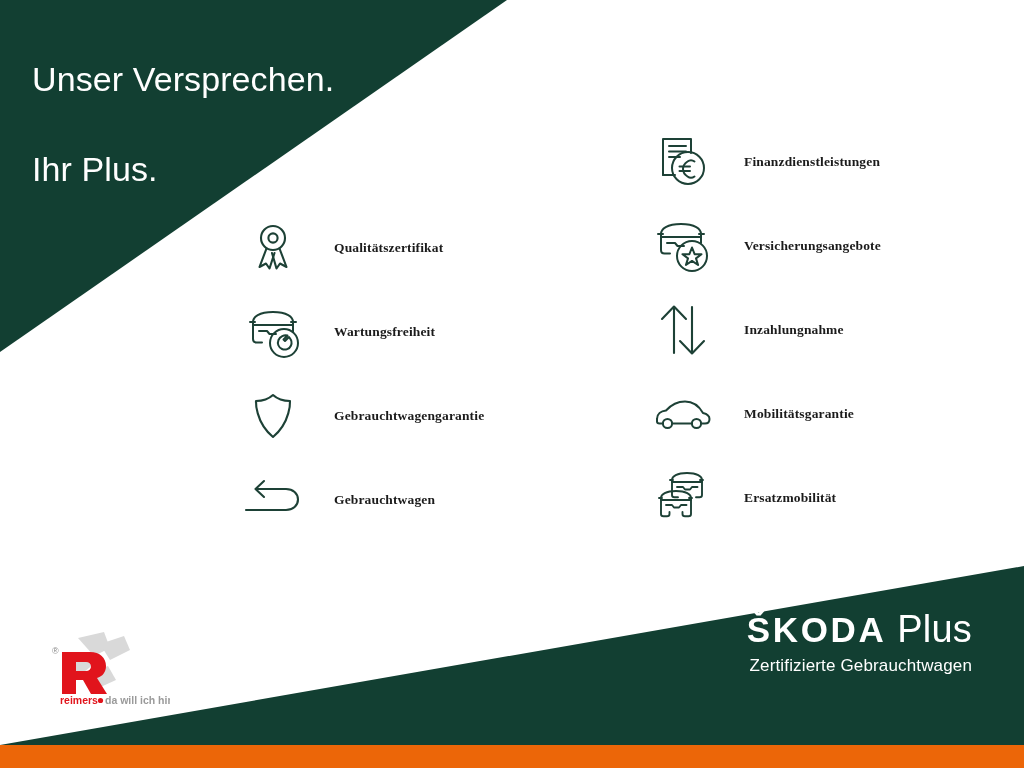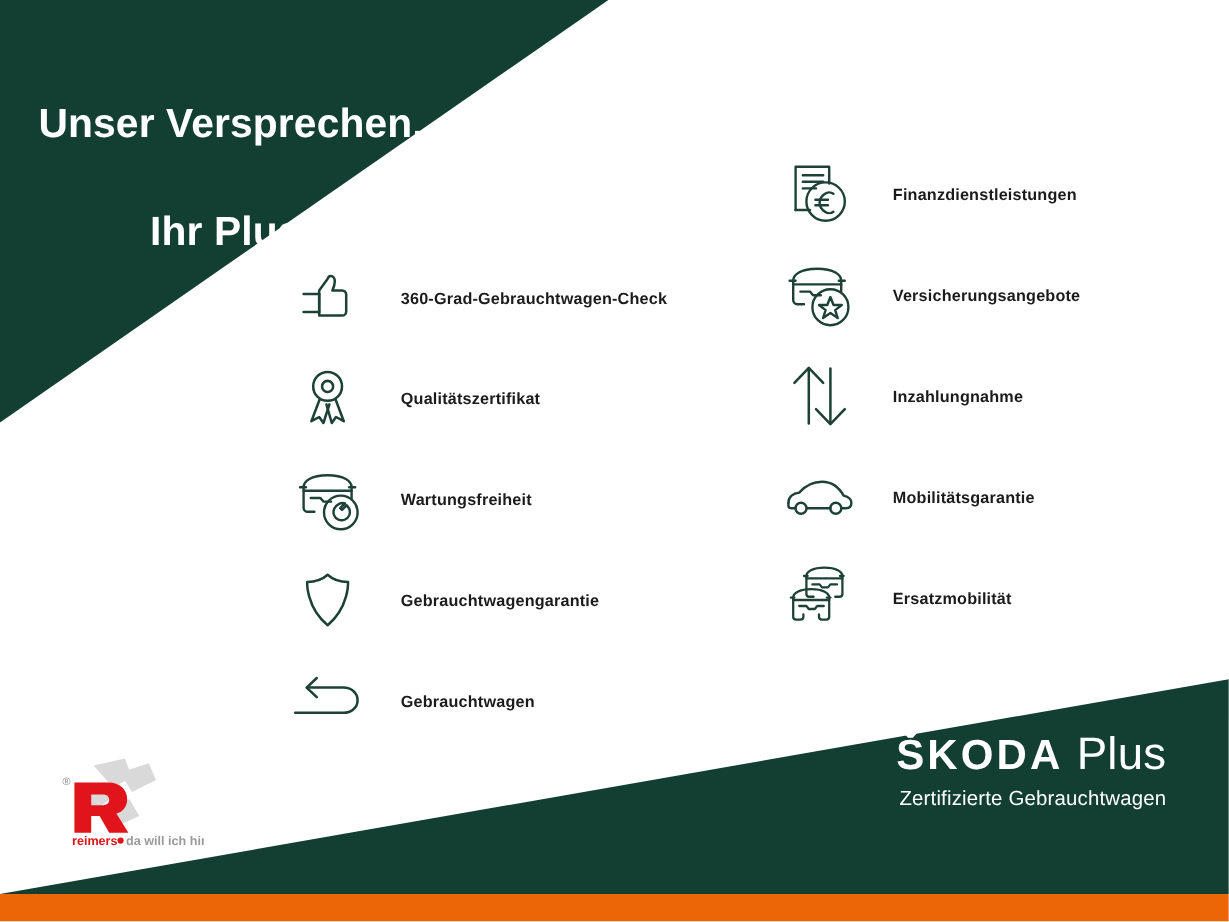--- a/index.html
+++ b/index.html
@@ -17,28 +17,27 @@
     background:#ffffff;
   }
 
   
   .shape-layer{position:absolute;inset:0;width:1024px;height:768px;}
   .shape-layer svg{display:block;width:1024px;height:768px;}
 
   
   .headline{
     position:absolute;
-    left:32px;top:36px;
+    left:32px;top:12px;
     color:#ffffff;
     font-size:34px;
     line-height:1.32;
-    font-weight:700;
+    font-weight:400;
     letter-spacing:0.1px;
     white-space:pre-line;
-    text-align:center;
   }
   .headline .l1{display:block;}
   .headline .l2{display:block;}
 
   
   .col{
     position:absolute;
     display:flex;
     flex-direction:column;
   }
@@ -61,20 +60,21 @@
     color:#1d4136;
   }
   .feature .ico svg{display:block;}
   .feature .lbl{
     margin-left:26px;
     font-size:13.5px;
     font-weight:700;
     color:#1b1b1b;
     letter-spacing:0.15px;
     white-space:nowrap;
+    font-family:Liberation Serif, serif;
   }
 
   
   .skoda{
     position:absolute;
     right:52px;bottom:92px;
     text-align:right;
     color:#ffffff;
   }
   .skoda-row1{
@@ -131,31 +131,20 @@
     </svg>
   </div>
 
   <div class="headline">
     <span class="l1">Unser Versprechen.</span>
     <span class="l2">Ihr Plus.</span>
   </div>
 
   <div class="col col-left">
 
-    <div class="feature">
-      <span class="ico">
-        <svg width="56" height="56" viewBox="0 0 56 56" fill="none" stroke="#1d4136" stroke-width="2.1" stroke-linecap="round" stroke-linejoin="round">
-          <path d="M21 22 L21 43 L40 43 C42 43 43.5 41.5 43.5 39.5 L43.5 25.5 C43.5 23.5 42 22 40 22 L32 22 C32 22 34 17.5 34 14.5 C34 11.8 32.6 10 30.6 10 C29.4 10 28.6 10.8 28.2 12 L21 22 Z"></path>
-          <path d="M21 25 L8 25"></path>
-          <path d="M21 40 L8 40"></path>
-          <path d="M21 25 L21 40"></path>
-        </svg>
-      </span>
-      <span class="lbl">360-Grad-Gebrauchtwagen-Check</span>
-    </div>
 
     <div class="feature">
       <span class="ico">
         <svg width="56" height="56" viewBox="0 0 56 56" fill="none" stroke="#1d4136" stroke-width="2.1" stroke-linecap="round" stroke-linejoin="round">
           <circle cx="28" cy="18" r="12"></circle>
           <circle cx="28" cy="18" r="4.6"></circle>
           <path d="M21.5 28.5 L14.5 47 L21 43.5 L24.5 48.5 L29.5 33"></path>
           <path d="M34.5 28.5 L41.5 47 L35 43.5 L31.5 48.5 L27 33"></path>
         </svg>
       </span>

